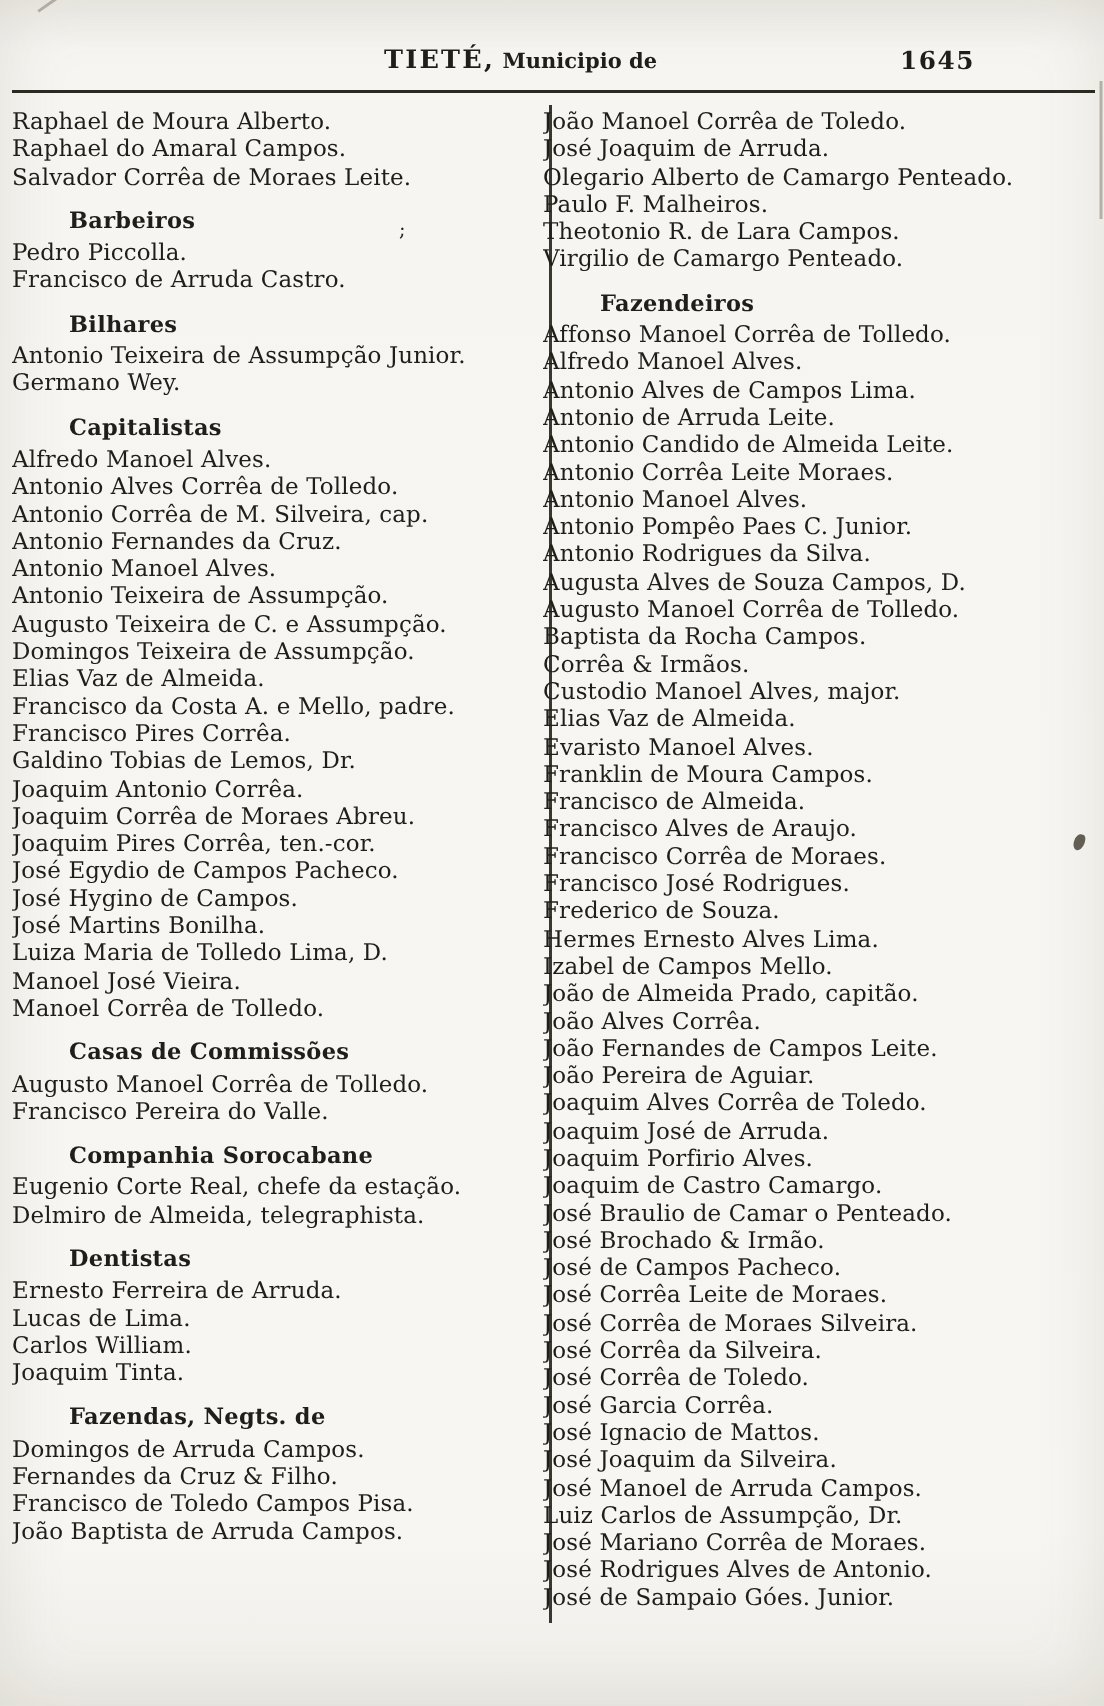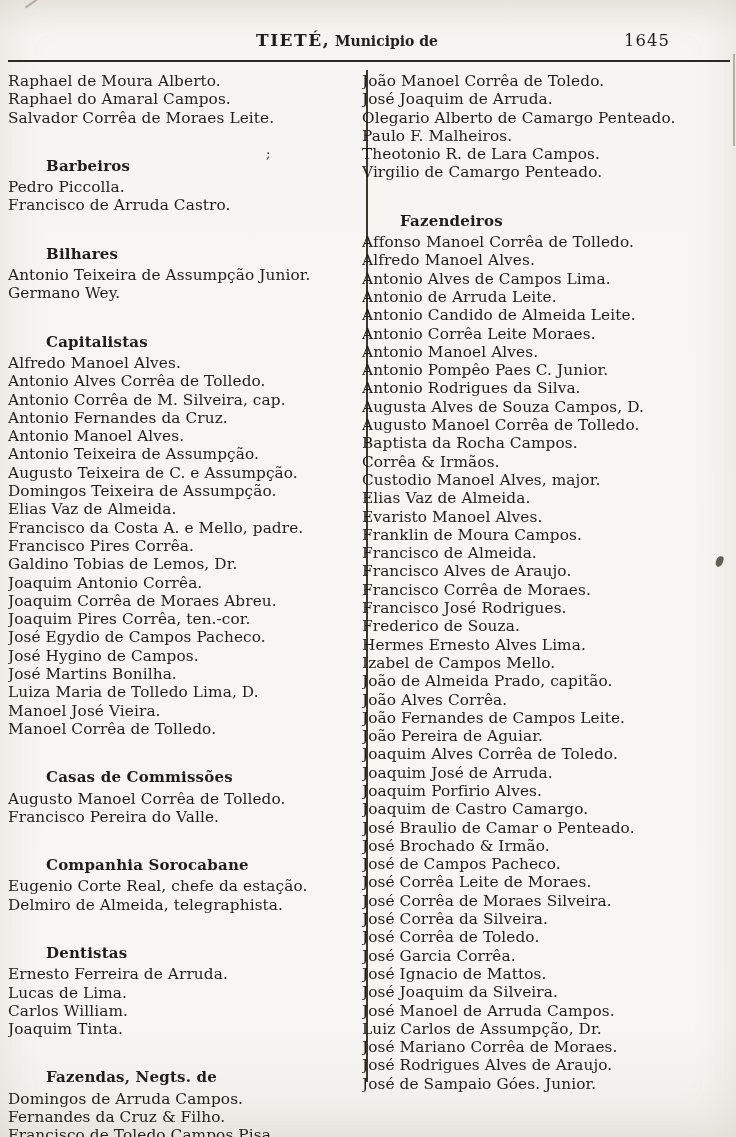--- a/index.html
+++ b/index.html
@@ -11,34 +11,34 @@
   .page{
     position:relative;width:736px;height:1137px;overflow:hidden;
     background:linear-gradient(180deg,#efede8 0%,#f6f5f1 3%,#f7f6f2 90%,#efede8 100%);
     box-shadow:inset 0 0 46px rgba(115,105,88,.14);
     color:#211e19;
   }
   .header{position:absolute;top:30px;left:0;width:736px;height:26px;}
   .title{position:absolute;left:256px;top:0;white-space:nowrap;}
   .title-main{font-weight:bold;font-size:17px;letter-spacing:1.5px;}
   .title-sub{font-weight:bold;font-size:14px;}
-  .pagenum{position:absolute;left:600px;top:1px;font-weight:normal;font-size:16.5px;letter-spacing:1px;margin-left:24px;}
+  .pagenum{position:absolute;left:600px;top:1px;font-weight:bold;font-size:16.5px;letter-spacing:1px;}
   .toprule{position:absolute;top:60px;left:8px;width:722px;height:2px;background:#2c2922;}
   .divider{position:absolute;top:70px;left:366px;width:2px;height:1012px;background:#3b362e;}
   .col{position:absolute;top:72px;}
   .col-left{left:8px;width:354px;}
   .col-right{left:362px;width:356px;}
   .entry{
     font-size:15.3px;line-height:18.3px;
     white-space:nowrap;overflow:hidden;
     letter-spacing:.1px;
   }
   .heading{
     font-weight:bold;font-size:15px;line-height:18.3px;
-    padding-left:38px;margin-top:30px;margin-bottom:3px;
+    padding-left:38px;margin-top:11px;margin-bottom:3px;
     white-space:nowrap;letter-spacing:.2px;
   }
   .mark-stray{position:absolute;left:266px;top:146px;font-size:13px;color:#2a261f;}
   .smudge{
     position:absolute;left:716px;top:556px;width:7px;height:11px;
     background:#4a443a;border-radius:55% 40% 60% 50%;
     transform:rotate(18deg);opacity:.85;
   }
   .pencil-mark{
     position:absolute;left:24px;top:2px;width:16px;height:2px;
@@ -185,21 +185,21 @@
           <div class="entry">José Corrêa Leite de Moraes.</div>
           <div class="entry">José Corrêa de Moraes Silveira.</div>
           <div class="entry">José Corrêa da Silveira.</div>
           <div class="entry">José Corrêa de Toledo.</div>
           <div class="entry">José Garcia Corrêa.</div>
           <div class="entry">José Ignacio de Mattos.</div>
           <div class="entry">José Joaquim da Silveira.</div>
           <div class="entry">José Manoel de Arruda Campos.</div>
           <div class="entry">Luiz Carlos de Assumpção, Dr.</div>
           <div class="entry">José Mariano Corrêa de Moraes.</div>
-          <div class="entry">José Rodrigues Alves de Araujo.</div>
+          <div class="entry">José Rodrigues Alves de Antonio.</div>
           <div class="entry">José de Sampaio Góes. Junior.</div>
         </div>
       </div>
   </div>
 
   <div class="mark-stray">;</div>
   <div class="smudge"></div>
 
 </div>
 

